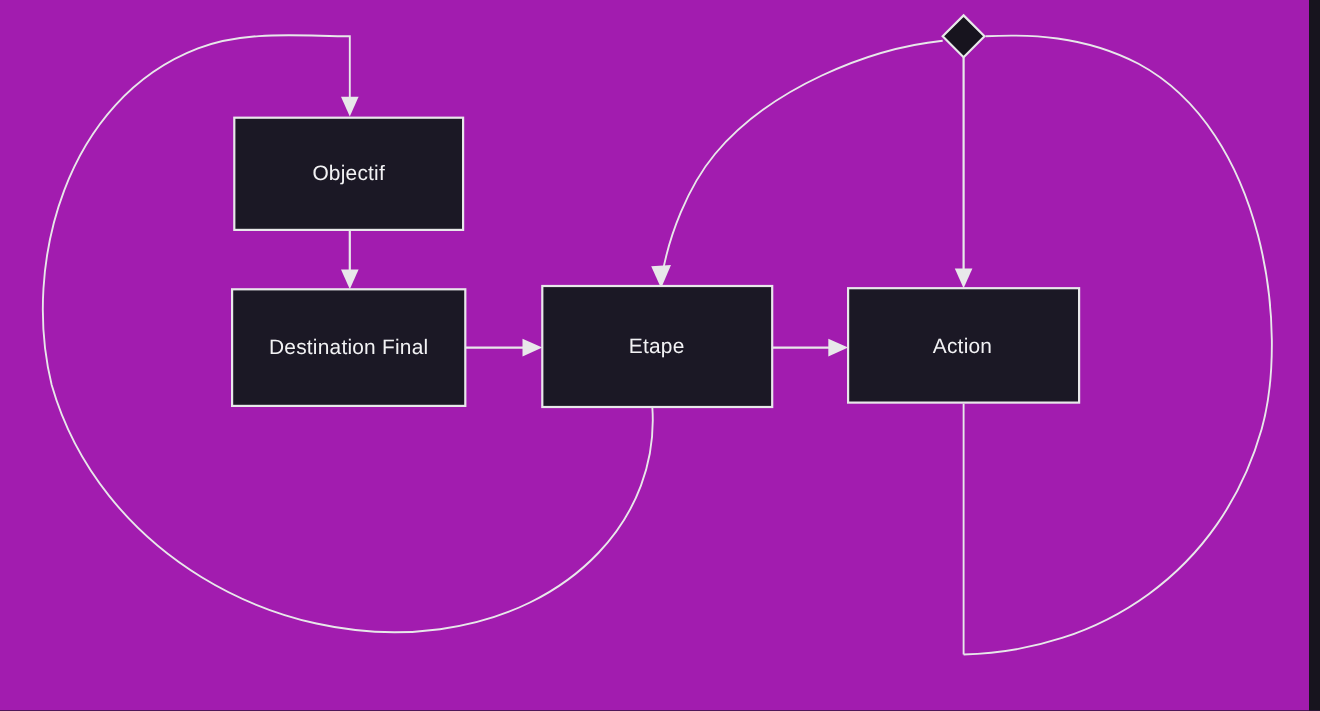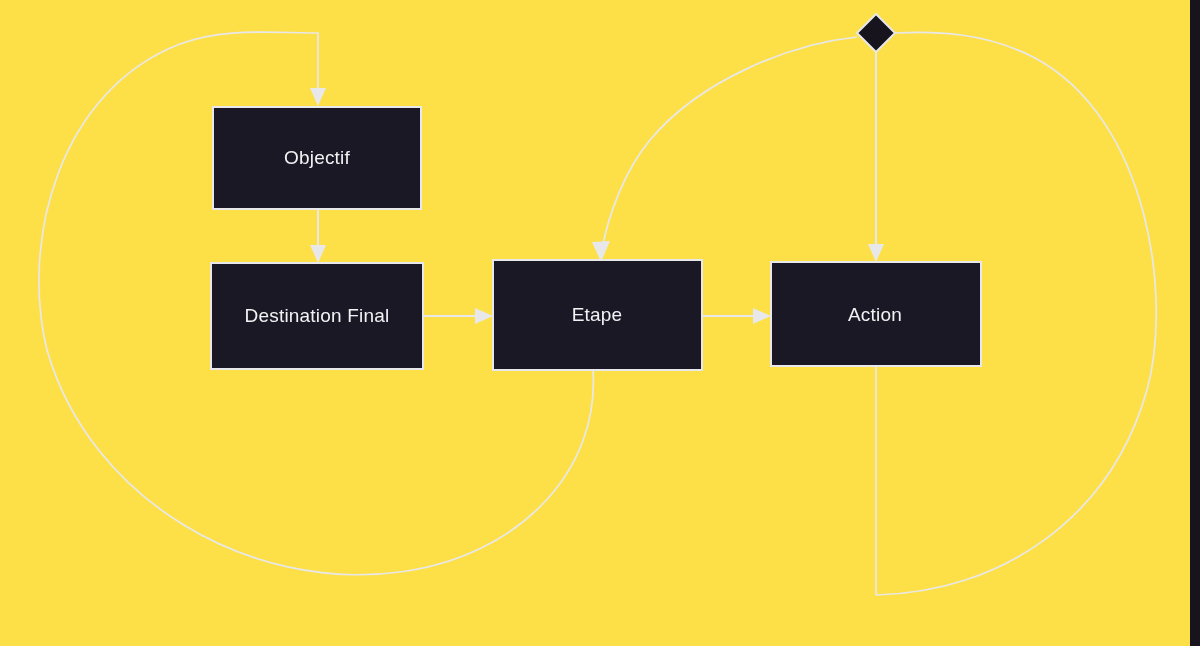--- a/index.html
+++ b/index.html
@@ -4,21 +4,21 @@
 <style>
   html, body {
     margin: 0;
     padding: 0;
     background: #17141e;
   }
   #canvas {
     position: relative;
     width: 1190px;
     height: 646px;
-    background: #fde047;
+    background: #a21caf;
     overflow: hidden;
     font-family: "Liberation Sans", sans-serif;
   }
   #flow-svg {
     position: absolute;
     top: 0;
     left: 0;
     width: 1200px;
     height: 646px;
     display: block;

